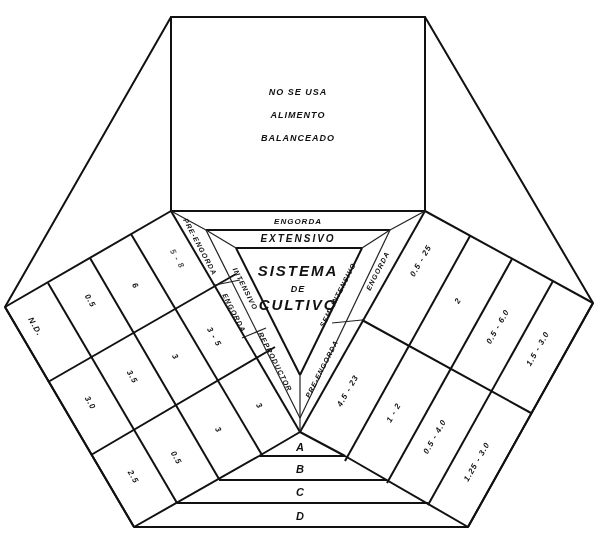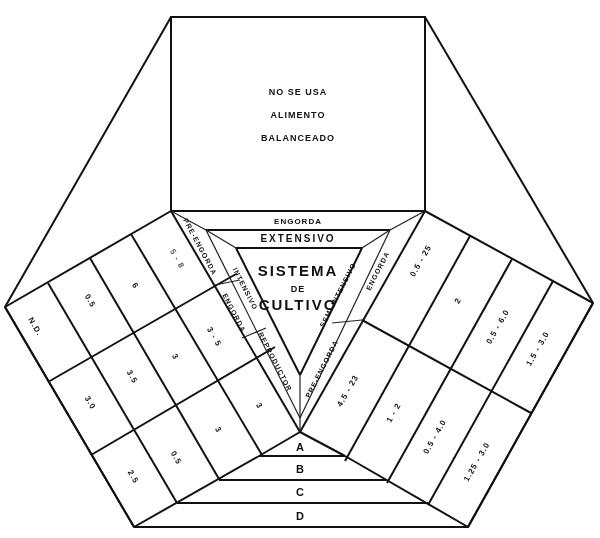--- a/index.html
+++ b/index.html
@@ -1,16 +1,16 @@
 <!DOCTYPE html>
 <html><head>
 <meta charset="utf-8">
 <style>
   html, body { margin:0; padding:0; background:#ffffff; }
-  #stage { position:relative; width:600px; height:538px; overflow:hidden; background:#ffffff; }
+  #stage { position:relative; width:600px; height:538px; overflow:hidden; background:#ffffff;font-style:italic; }
   svg { position:absolute; left:0; top:0; }
   .ln { stroke:#111; stroke-width:2; fill:none; stroke-linejoin:round; }
   .thin { stroke:#222; stroke-width:1.2; fill:none; }
   .t { font-family:"Liberation Sans", "DejaVu Sans", sans-serif; font-weight:bold; fill:#111; }
   .t-s { font-size:8px; letter-spacing:1px; }
   .t-m { font-size:9px; letter-spacing:1px; }
   .t-l { font-size:15px; letter-spacing:2px; }
   .t-band { font-size:10px; letter-spacing:2px; }
   .t-grey { fill:#555; }
 </style>

